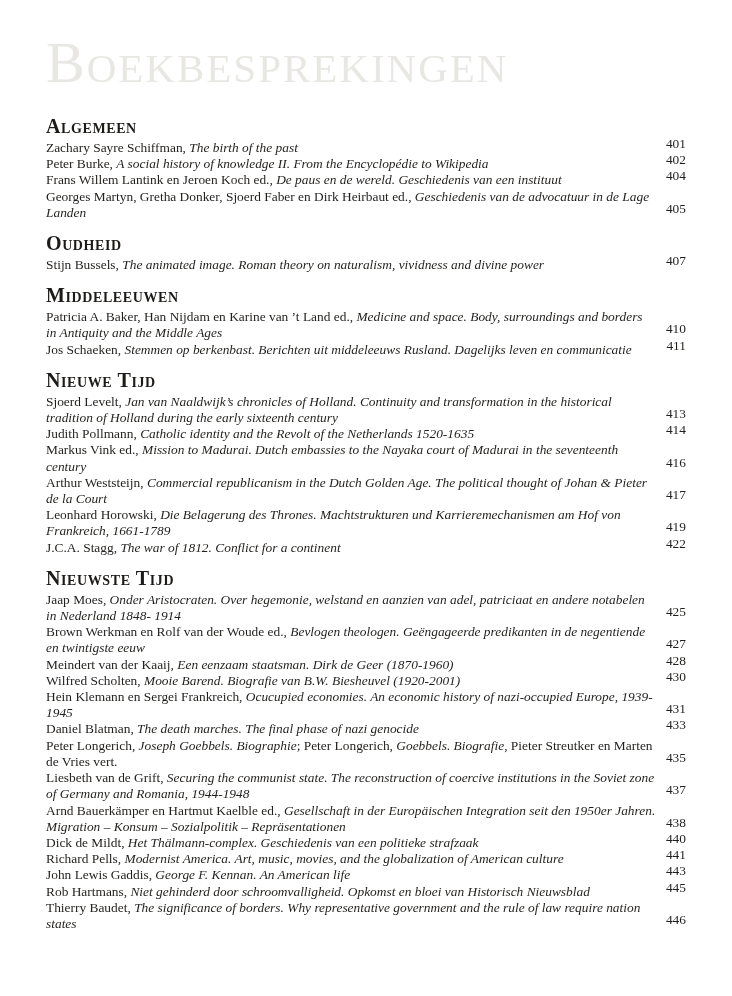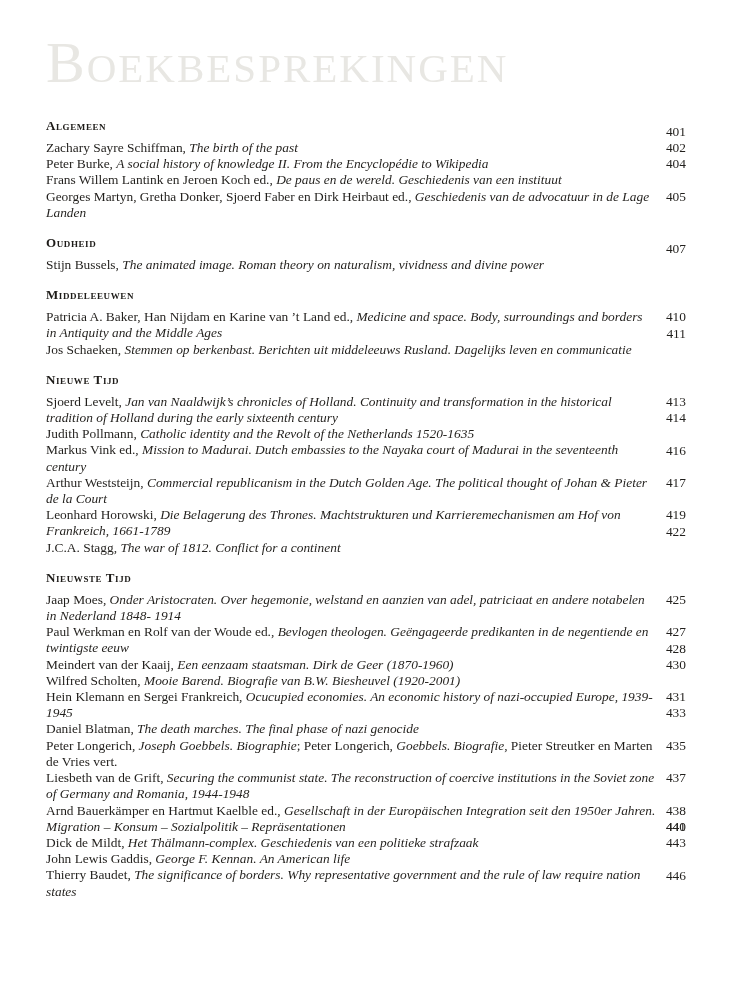--- a/index.html
+++ b/index.html
@@ -27,38 +27,38 @@
     font-size: 58px;
     line-height: 66px;
     letter-spacing: 2px;
     color: #e8e7e3;
     white-space: nowrap;
   }
   .section-heading {
     margin: 10px 0 2px 0;
     font-variant: small-caps;
     font-weight: 700;
-    font-size: 13px;
+    font-size: 20px;
     line-height: 24px;
     letter-spacing: 0.6px;
     color: #1d1b18;
   }
   .entry {
     position: relative;
     padding-right: 30px;
     font-size: 13.4px;
     line-height: 16.2px;
   }
   .entry-text em {
     font-style: italic;
   }
   .page-num {
     position: absolute;
     right: 0;
-    bottom: 16px;
+    bottom: 4px;
     font-style: normal;
   }
 </style>
 </head>
 <body>
 
 <div class="page">
   <h1 class="doc-title">Boekbesprekingen</h1>
   <div id="sections-root">
       <section>
@@ -82,27 +82,28 @@
         <div class="entry"><span class="entry-text"><span>Sjoerd Levelt, </span><em>Jan van Naaldwijk’s chronicles of Holland. Continuity and transformation in the historical tradition of Holland during the early sixteenth century</em></span><span class="page-num">413</span></div>
         <div class="entry"><span class="entry-text"><span>Judith Pollmann, </span><em>Catholic identity and the Revolt of the Netherlands 1520-1635</em></span><span class="page-num">414</span></div>
         <div class="entry"><span class="entry-text"><span>Markus Vink ed., </span><em>Mission to Madurai. Dutch embassies to the Nayaka court of Madurai in the seventeenth century</em></span><span class="page-num">416</span></div>
         <div class="entry"><span class="entry-text"><span>Arthur Weststeijn, </span><em>Commercial republicanism in the Dutch Golden Age. The political thought of Johan &amp; Pieter de la Court</em></span><span class="page-num">417</span></div>
         <div class="entry"><span class="entry-text"><span>Leonhard Horowski, </span><em>Die Belagerung des Thrones. Machtstrukturen und Karrieremechanismen am Hof von Frankreich, 1661-1789</em></span><span class="page-num">419</span></div>
         <div class="entry"><span class="entry-text"><span>J.C.A. Stagg, </span><em>The war of 1812. Conflict for a continent</em></span><span class="page-num">422</span></div>
       </section>
       <section>
         <h2 class="section-heading">Nieuwste Tijd</h2>
         <div class="entry"><span class="entry-text"><span>Jaap Moes, </span><em>Onder Aristocraten. Over hegemonie, welstand en aanzien van adel, patriciaat en andere notabelen in Nederland 1848- 1914</em></span><span class="page-num">425</span></div>
-        <div class="entry"><span class="entry-text"><span>Paul Werkman en Rolf van der Woude ed., </span><em>Bevlogen theologen. Geëngageerde predikanten in de negentiende en twintigste eeuw</em></span><span class="page-num">427</span></div>
+        <div class="entry"><span class="entry-text"><span>Brown Werkman en Rolf van der Woude ed., </span><em>Bevlogen theologen. Geëngageerde predikanten in de negentiende en twintigste eeuw</em></span><span class="page-num">427</span></div>
         <div class="entry"><span class="entry-text"><span>Meindert van der Kaaij, </span><em>Een eenzaam staatsman. Dirk de Geer (1870-1960)</em></span><span class="page-num">428</span></div>
         <div class="entry"><span class="entry-text"><span>Wilfred Scholten, </span><em>Mooie Barend. Biografie van B.W. Biesheuvel (1920-2001)</em></span><span class="page-num">430</span></div>
         <div class="entry"><span class="entry-text"><span>Hein Klemann en Sergei Frankreich, </span><em>Ocucupied economies. An economic history of nazi-occupied Europe, 1939-1945</em></span><span class="page-num">431</span></div>
         <div class="entry"><span class="entry-text"><span>Daniel Blatman, </span><em>The death marches. The final phase of nazi genocide</em></span><span class="page-num">433</span></div>
         <div class="entry"><span class="entry-text"><span>Peter Longerich, </span><em>Joseph Goebbels. Biographie</em><span>; Peter Longerich, </span><em>Goebbels. Biografie</em><span>, Pieter Streutker en Marten de Vries vert.</span></span><span class="page-num">435</span></div>
         <div class="entry"><span class="entry-text"><span>Liesbeth van de Grift, </span><em>Securing the communist state. The reconstruction of coercive institutions in the Soviet zone of Germany and Romania, 1944-1948</em></span><span class="page-num">437</span></div>
         <div class="entry"><span class="entry-text"><span>Arnd Bauerkämper en Hartmut Kaelble ed., </span><em>Gesellschaft in der Europäischen Integration seit den 1950er Jahren. Migration – Konsum – Sozialpolitik – Repräsentationen</em></span><span class="page-num">438</span></div>
         <div class="entry"><span class="entry-text"><span>Dick de Mildt, </span><em>Het Thälmann-complex. Geschiedenis van een politieke strafzaak</em></span><span class="page-num">440</span></div>
-        <div class="entry"><span class="page-num">441</span></div>
+        <div class="entry"><span class="entry-text"><span>Richard Pells, </span><em>Modernist America. Art, music, movies, and the globalization of American culture</em></span><span class="page-num">441</span></div>
         <div class="entry"><span class="entry-text"><span>John Lewis Gaddis, </span><em>George F. Kennan. An American life</em></span><span class="page-num">443</span></div>
+        <div class="entry"><span class="entry-text"><span>Rob Hartmans, </span><em>Niet gehinderd door schroomvalligheid. Opkomst en bloei van Historisch Nieuwsblad</em></span><span class="page-num">445</span></div>
         <div class="entry"><span class="entry-text"><span>Thierry Baudet, </span><em>The significance of borders. Why representative government and the rule of law require nation states</em></span><span class="page-num">446</span></div>
       </section>
     </div>
 </div>
 
 </body></html>

